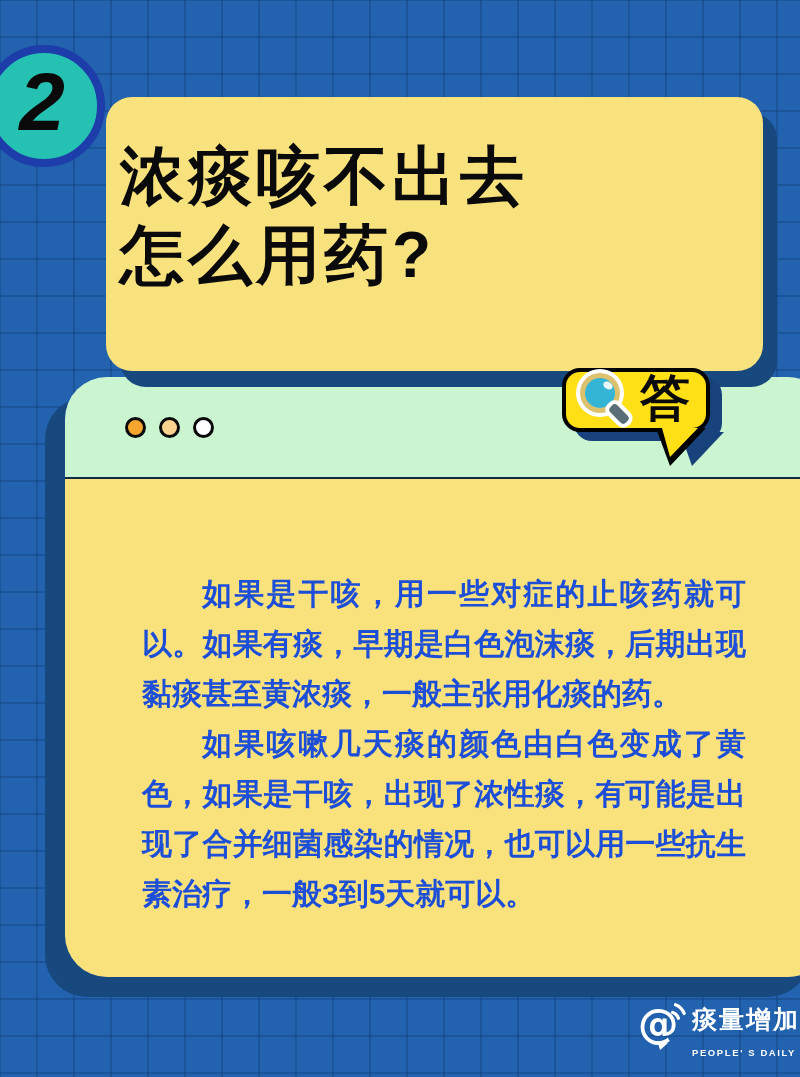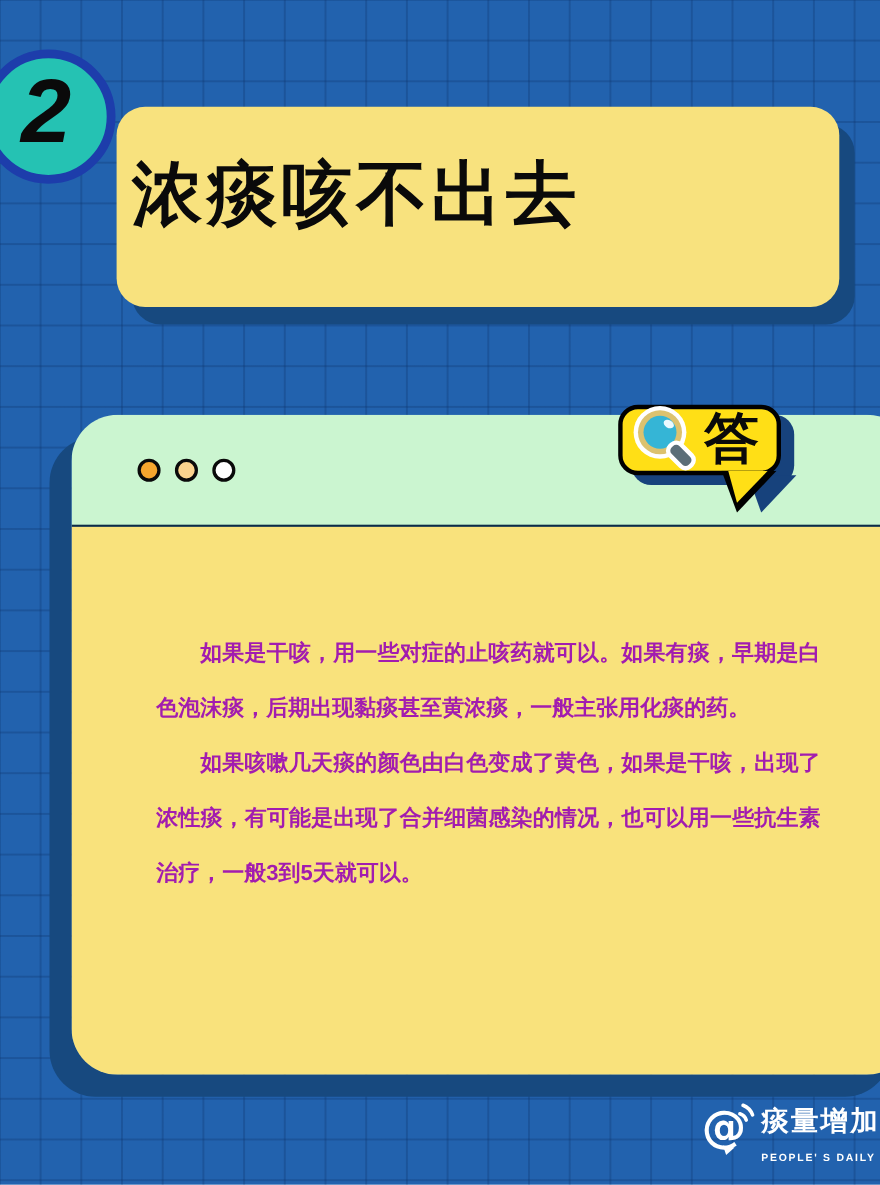--- a/index.html
+++ b/index.html
@@ -22,21 +22,21 @@
     border-radius:50%; background:#25c2b3; border:8px solid #1d3dab;
     display:flex; align-items:center; justify-content:center; z-index:3;
   }
   .number-badge span {
     font-size:82px; font-weight:900; font-style:italic; color:#0a0a0a;
     transform:translate(-2px,-4px);
   }
 
   
   .title-box {
-    position:absolute; left:106px; top:97px; width:657px; height:182px;
+    position:absolute; left:106px; top:97px; width:657px; height:274px;
     background:#f8e27e; border-radius:26px;
     box-shadow:14px 16px 0 #17497f;
     padding:40px 10px 0 14px; z-index:2;
   }
   .title-line {
     font-size:64px; font-weight:900; color:#0a0a0a;
     line-height:79px; letter-spacing:4px; white-space:nowrap;
   }
 
   
@@ -55,21 +55,21 @@
   }
   .dot1 { background:#f6a62e; }
   .dot2 { background:#fbd38e; }
   .dot3 { background:#ffffff; }
 
   .card-body {
     height:498px; background:#f9e27c;
     padding:90px 84px 0 77px;
   }
   .card-body p {
-    font-size:20px; line-height:50px; font-weight:600; color:#a21caf;
+    font-size:30px; line-height:50px; font-weight:600; color:#1d4ed8;
     text-indent:2em; text-align:justify;
   }
 
   
   .answer-bubble {
     position:absolute; left:562px; top:368px; width:148px; height:64px;
     background:#ffdf16; border:4px solid #000; border-radius:18px;
     box-shadow:12px 9px 0 #17427c; z-index:4;
     display:flex; align-items:center; padding-left:10px;
   }
@@ -105,20 +105,21 @@
 <body>
 
 <div class="poster">
 
   <div class="number-badge">
     <span>2</span>
   </div>
 
   <div class="title-box">
     <div class="title-line">浓痰咳不出去</div>
+    <div class="title-line">怎么用药?</div>
   </div>
 
   <div class="card">
     <div class="card-header">
       <span class="dot dot1"></span>
       <span class="dot dot2"></span>
       <span class="dot dot3"></span>
     </div>
     <div class="card-body">
       <p>如果是干咳，用一些对症的止咳药就可以。如果有痰，早期是白色泡沫痰，后期出现黏痰甚至黄浓痰，一般主张用化痰的药。</p>

